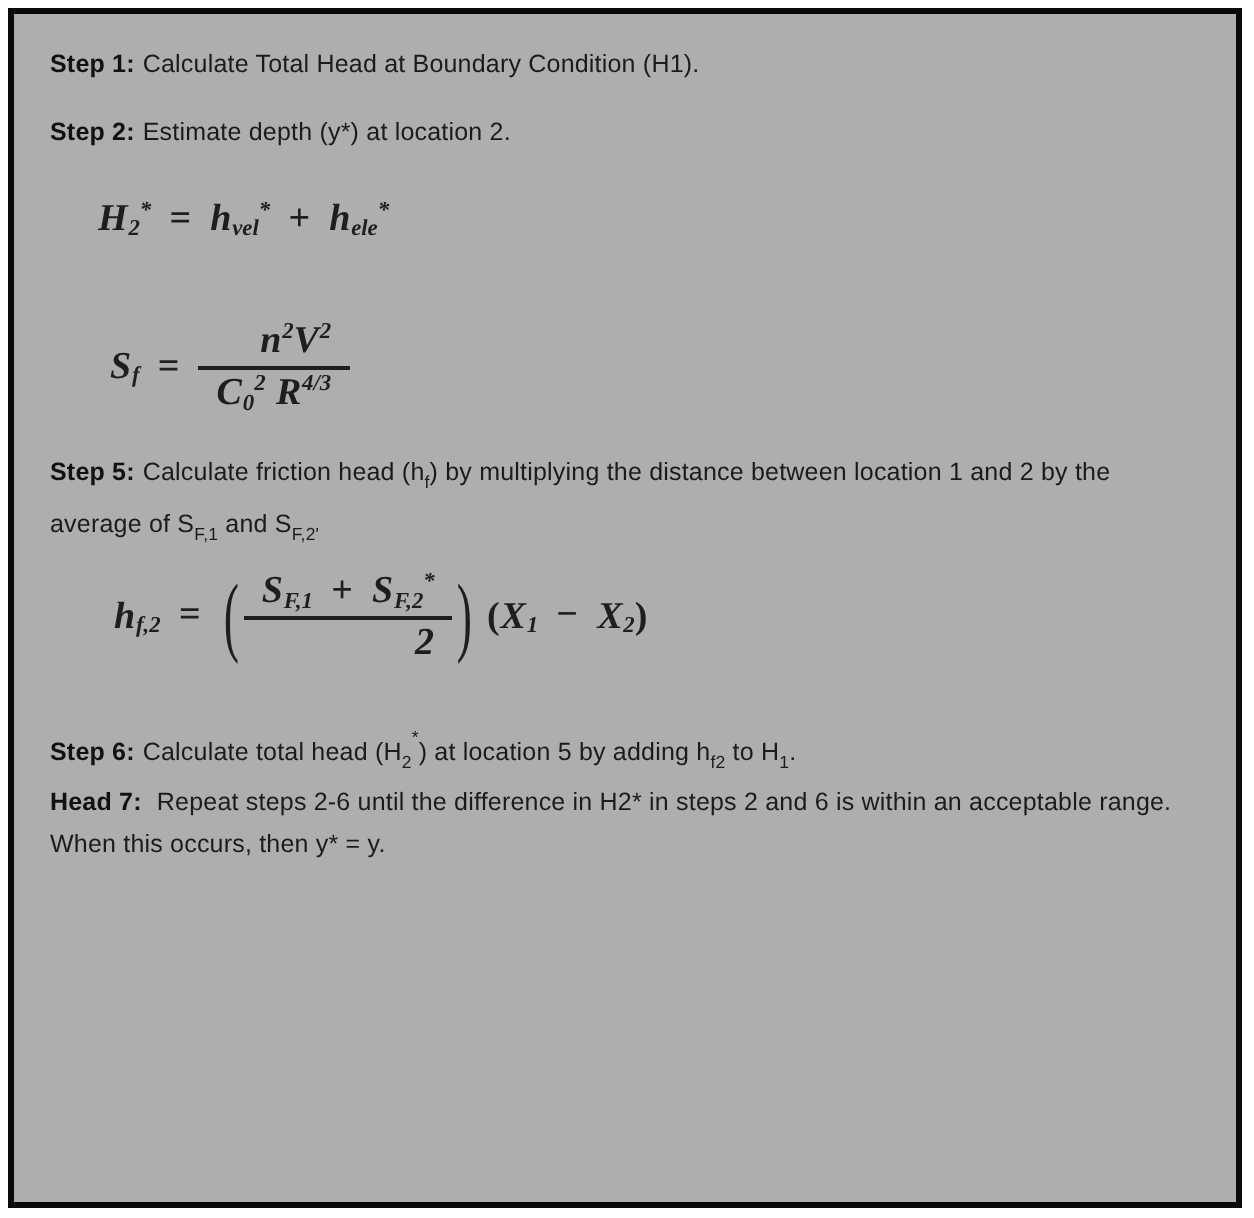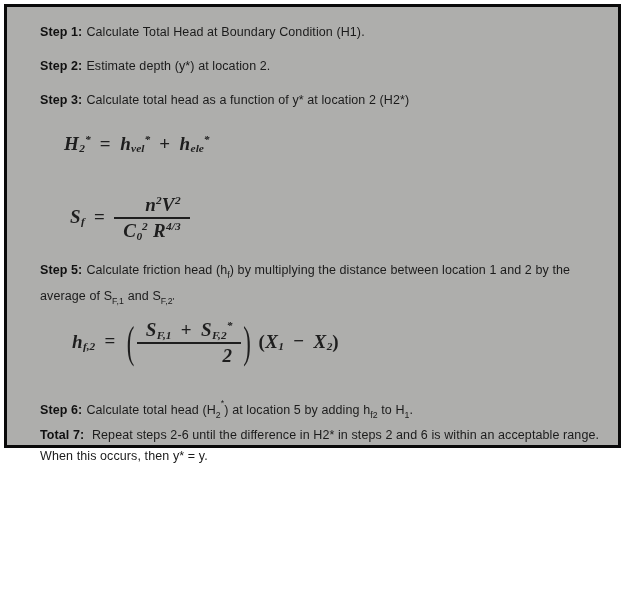--- a/index.html
+++ b/index.html
@@ -2,25 +2,25 @@
 <html style="--page-bg: #ffffff; --panel-bg: #aeaeac; --border-color: #0a0a0a; --text-color: #1b1b1b;"><head>
 <meta charset="utf-8">
 <style>
   html,body{margin:0;padding:0;}
   body{
     width:627px;height:609px;position:relative;overflow:hidden;
     background:var(--page-bg,#ffffff);
     font-family:"Liberation Sans","DejaVu Sans",sans-serif;
   }
   .panel{
-    position:absolute;left:4px;top:4px;width:617px;height:444px;
+    position:absolute;left:4px;top:4px;width:617px;height:600px;
     box-sizing:border-box;
     background:var(--panel-bg,#aeaeac);
     border:3px solid var(--border-color,#0a0a0a);
-    padding:15px 16px 0 33px;
+    padding:15px 16px 0 18px;
     color:var(--text-color,#1b1b1b);
   }
   .step{
     margin:0 0 13px 0;
     font-size:12.5px;line-height:21px;letter-spacing:0.1px;
     color:var(--text-color,#1b1b1b);
   }
   .step .lbl{font-weight:700;color:#111;margin-right:4px;}
   .step .mt-sub{font-size:70%;vertical-align:-18%;}
   .step .mt-sup{font-size:70%;vertical-align:40%;}
@@ -58,37 +58,34 @@
 <div class="panel">
 
   <p class="step step-1">
     <b class="lbl">Step 1:</b><span><span class="mt-t">Calculate Total Head at Boundary Condition (H1).</span></span>
   </p>
 
   <p class="step step-2">
     <b class="lbl">Step 2:</b><span><span class="mt-t">Estimate depth (y*) at location 2.</span></span>
   </p>
 
-  <p class="step step-3">
-    <b class="lbl">Step 3:</b><span><span class="mt-t">Calculate total head as a function of y* at location 2 (H2*)</span></span>
-  </p>
 
   <div class="math math-a"><span class="mt-v">H</span><span class="mt-sub">2</span><span class="mt-sup">*</span><span class="mt-op"> = </span><span class="mt-v">h</span><span class="mt-sub">vel</span><span class="mt-sup">*</span><span class="mt-op"> + </span><span class="mt-v">h</span><span class="mt-sub">ele</span><span class="mt-sup">*</span></div>
 
 
   <div class="math math-b"><span class="mt-v">S</span><span class="mt-sub">f</span><span class="mt-op"> = </span><span class="frac"><span class="num"><span class="mt-v">n</span><span class="mt-sup">2</span><span class="mt-v">V</span><span class="mt-sup">2</span></span><span class="den"><span class="mt-v">C</span><span class="mt-sub">0</span><span class="mt-sup">2</span><span class="mt-t"> </span><span class="mt-v">R</span><span class="mt-sup">4/3</span></span></span></div>
 
   <p class="step step-5">
     <b class="lbl">Step 5:</b><span><span class="mt-t">Calculate friction head (h</span><span class="mt-sub">f</span><span class="mt-t">) by multiplying the distance between location 1 and 2 by the average of S</span><span class="mt-sub">F,1</span><span class="mt-t"> and S</span><span class="mt-sub">F,2'</span></span>
   </p>
 
   <div class="math math-c"><span class="mt-v">h</span><span class="mt-sub">f,2</span><span class="mt-op"> = </span><span class="mt-lp">(</span><span class="frac"><span class="num"><span class="mt-v">S</span><span class="mt-sub">F,1</span><span class="mt-op"> + </span><span class="mt-v">S</span><span class="mt-sub">F,2</span><span class="mt-sup">*</span></span><span class="den"><span class="mt-v">2</span></span></span><span class="mt-rp">)</span><span class="mt-t"> (</span><span class="mt-v">X</span><span class="mt-sub">1</span><span class="mt-op"> − </span><span class="mt-v">X</span><span class="mt-sub">2</span><span class="mt-t">)</span></div>
 
   <p class="step step-6">
     <b class="lbl">Step 6:</b><span><span class="mt-t">Calculate total head (H</span><span class="mt-sub">2</span><span class="mt-sup">*</span><span class="mt-t">) at location 5 by adding h</span><span class="mt-sub">f2</span><span class="mt-t"> to H</span><span class="mt-sub">1</span><span class="mt-t">.</span></span>
   </p>
 
 
   <p class="step step-7">
-    <b class="lbl">Total 7:</b><span><span class="mt-t"> Repeat steps 2-6 until the difference in H2* in steps 2 and 6 is within an acceptable range.  When this occurs, then y* = y.</span></span>
+    <b class="lbl">Head 7:</b><span><span class="mt-t"> Repeat steps 2-6 until the difference in H2* in steps 2 and 6 is within an acceptable range.  When this occurs, then y* = y.</span></span>
   </p>
 
 </div>
 
 </body></html>

